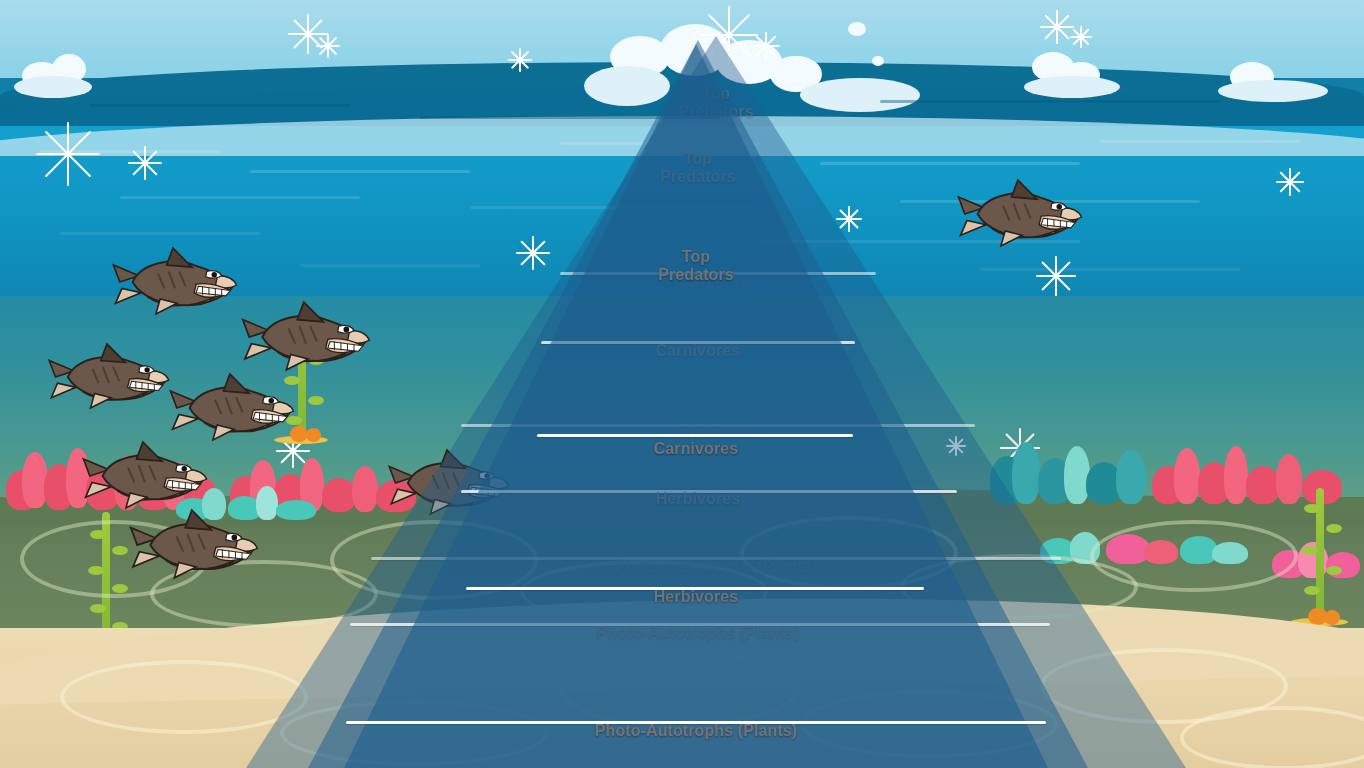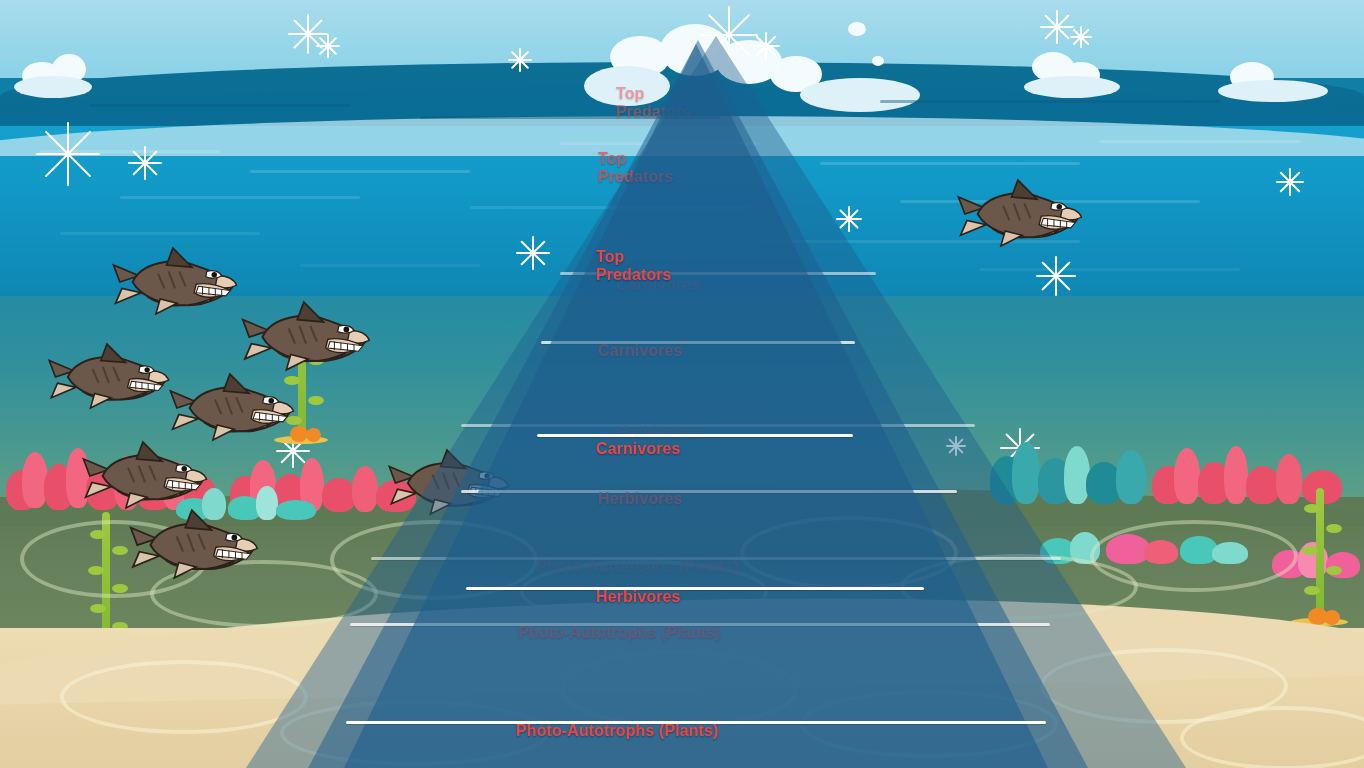--- a/index.html
+++ b/index.html
@@ -66,21 +66,21 @@
   .rockbed{position:absolute;height:8px;border-radius:50%;background:#e8c44d;}
 
   
   .shark{position:absolute;width:120px;height:66px;}
   .shark svg{width:100%;height:100%;display:block;}
 
   
   .pyr{position:absolute;left:0;top:0;width:1364px;height:768px;}
   .pyr svg{position:absolute;left:0;top:0;}
   .labels{position:absolute;left:0;top:0;width:1364px;height:768px;}
-  .lbl{position:absolute;text-align:left;color:#ef4444;font-weight:bold;
+  .lbl{position:absolute;text-align:center;color:#737373;font-weight:bold;
        line-height:1.12;white-space:pre-line;letter-spacing:.1px;
        text-shadow:0 1px 2px rgba(0,20,40,.45);}
   .divider{position:absolute;height:3px;background:#ffffff;border-radius:2px;
        box-shadow:0 1px 1px rgba(0,0,0,.18);}
 
   .p1 .lbl{opacity:.50;}
   .p2 .lbl{opacity:.72;}
   .p3 .lbl{opacity:1;}
   .p1 .divider{opacity:.55;}
   .p2 .divider{opacity:.78;}

